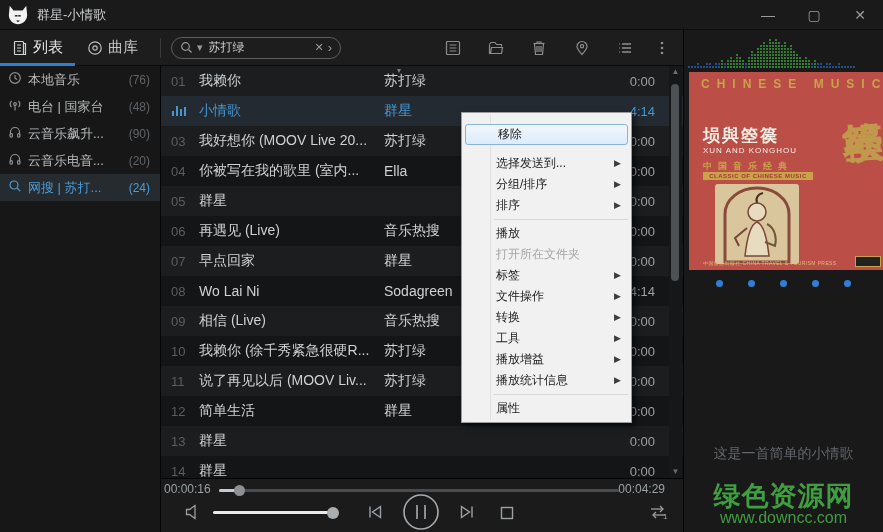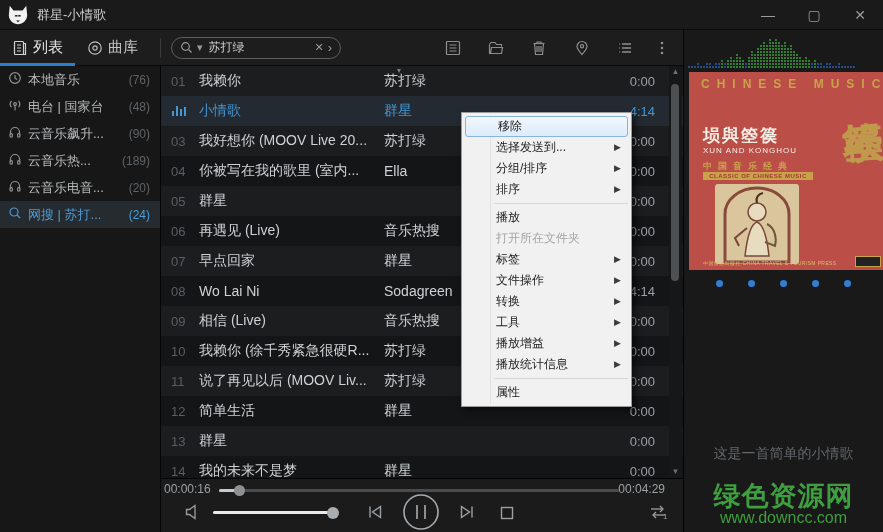--- a/index.html
+++ b/index.html
@@ -49,21 +49,21 @@
   .scrollbar{position:absolute;right:1px;top:0;width:13px;height:412px;background:#161718;}
   .sb-thumb{position:absolute;left:2px;top:18px;width:8px;height:197px;background:#4e5154;border-radius:4px;}
   .sb-ch{position:absolute;left:0;width:13px;text-align:center;color:#6a6e72;font-size:8px;line-height:8px;}
   
   .cmenu{position:absolute;left:461px;top:112px;width:171px;background:#f1f1f1;border:1px solid #9b9b9b;
          padding:3px 2px;box-shadow:3px 3px 6px rgba(0,0,0,.55);z-index:50;}
   .cmenu:before{content:"";position:absolute;left:28px;top:2px;bottom:2px;width:1px;background:#e0e0e0;}
   .mi{position:relative;height:21px;line-height:21px;padding-left:32px;font-size:12px;color:#1b1b1b;white-space:nowrap;}
   .mi.dis{color:#a4a4a4;}
   .mi.hl{background:linear-gradient(#f2f7fc,#dcebfb);border:1px solid #88b3dd;border-radius:3px;
-         height:21px;line-height:19px;margin:0 1px;}
+         height:21px;line-height:19px;margin:8px 1px;}
   .mi .arr{position:absolute;right:8px;top:0;color:#3c3c3c;font-size:9px;}
   .msep{height:1px;background:#d7d7d7;margin:3px 1px 3px 30px;}
   
   .rpanel{position:absolute;left:683px;top:30px;width:200px;bottom:0;background:#191919;border-left:1px solid #040404;}
   .spectrum{position:absolute;left:4px;top:6px;width:192px;height:32px;display:flex;align-items:flex-end;gap:1px;}
   .sp-col{display:flex;flex-direction:column-reverse;width:2px;}
   .sp-dot{width:2px;height:2px;border-radius:50%;margin-top:1px;}
   .album{position:absolute;left:5px;top:42px;width:195px;height:198px;background:#bb4f47;overflow:hidden;}
   .al-head{position:absolute;left:12px;top:5px;width:100%;text-align:left;color:#c9a24b;font-size:12px;
            letter-spacing:7px;font-weight:bold;white-space:nowrap;}
@@ -201,29 +201,20 @@
           </svg></span>
         <span>云音乐飙升...</span>
         <span class="cnt">(90)</span>
       </div>
       <div class="side-item">
         <span><svg width="14" height="14" viewBox="0 0 14 14" fill="none" stroke="#8b9094" stroke-width="1.2">
             <path d="M2.5 10V7a4.5 4.5 0 0 1 9 0v3"></path>
             <rect x="2" y="8.5" width="2.4" height="3.6" rx="1"></rect>
             <rect x="9.6" y="8.5" width="2.4" height="3.6" rx="1"></rect>
           </svg></span>
-        <span>云音乐热...</span>
-        <span class="cnt">(189)</span>
-      </div>
-      <div class="side-item">
-        <span><svg width="14" height="14" viewBox="0 0 14 14" fill="none" stroke="#8b9094" stroke-width="1.2">
-            <path d="M2.5 10V7a4.5 4.5 0 0 1 9 0v3"></path>
-            <rect x="2" y="8.5" width="2.4" height="3.6" rx="1"></rect>
-            <rect x="9.6" y="8.5" width="2.4" height="3.6" rx="1"></rect>
-          </svg></span>
         <span>云音乐电音...</span>
         <span class="cnt">(20)</span>
       </div>
       <div class="side-item sel">
         <span><svg width="14" height="14" viewBox="0 0 14 14" fill="none" stroke="#4b9bd5" stroke-width="1.2">
             <circle cx="6" cy="6" r="4"></circle>
             <path d="M9 9l3.2 3.2"></path>
           </svg></span>
         <span>网搜 | 苏打...</span>
         <span class="cnt">(24)</span>
@@ -308,21 +299,20 @@
           <span class="art">群星</span>
           <span class="dur">0:00</span>
         </div>
         <div class="row">
           <span class="num">13</span>
           <span class="art">群星</span>
           <span class="dur">0:00</span>
         </div>
         <div class="row">
           <span class="num">14</span>
-          <span class="ttl">我的未来不是梦</span>
           <span class="art">群星</span>
           <span class="dur">0:00</span>
         </div>
       </div>
     <span class="sort-ind">▾</span>
     <div class="scrollbar">
       <span class="sb-ch" style="top:2px">▲</span>
       <div class="sb-thumb"></div>
       <span class="sb-ch" style="bottom:2px">▼</span>
     </div>

